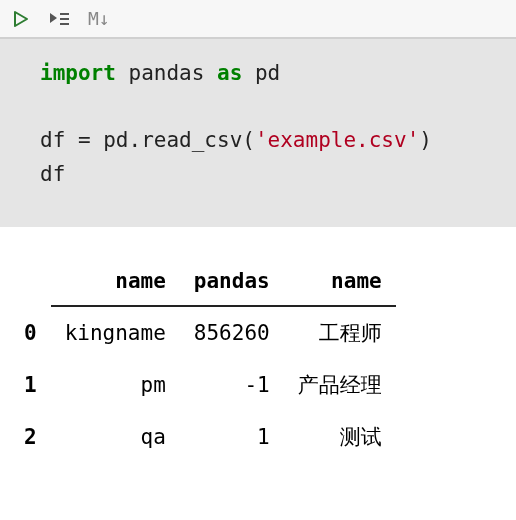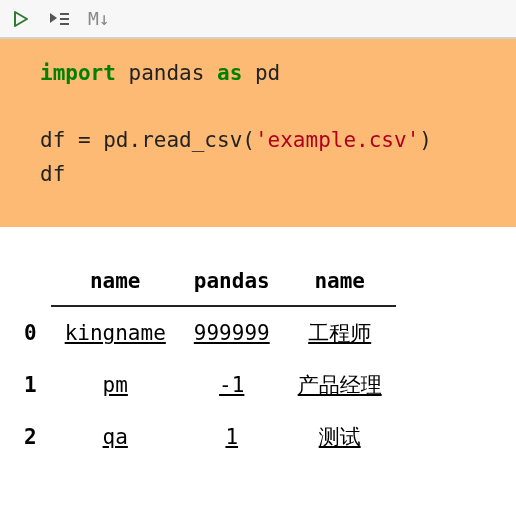--- a/index.html
+++ b/index.html
@@ -18,56 +18,55 @@
   }
   .toolbar .icon { display: inline-flex; align-items: center; justify-content: center; }
   .toolbar svg { display: block; }
   .md-label {
     color: #888;
     font-size: 18px;
     font-family: Menlo, Consolas, monospace;
     cursor: pointer;
   }
   .code-cell {
-    background: #fdba74;
+    background: #e5e5e5;
     padding: 18px 8px 36px 40px;
     font-family: Menlo, Consolas, "DejaVu Sans Mono", monospace;
     font-size: 21px;
     line-height: 1.6;
     white-space: pre;
     color: #222;
   }
   .code-cell .kw { color: #008000; font-weight: bold; }
   .code-cell .str { color: #b00020; }
   .output {
     padding: 30px 10px 20px 10px;
   }
   table.df {
     border-collapse: collapse;
     font-family: Menlo, Consolas, "DejaVu Sans Mono", monospace;
     font-size: 21px;
   }
   table.df th, table.df td {
-    text-align: center;
+    text-align: right;
     padding: 12px 14px;
   }
   table.df thead th {
     font-weight: bold;
     border-bottom: 2px solid #222;
   }
   table.df thead th:first-child {
     border-bottom: none;
   }
   table.df tbody th {
     font-weight: bold;
     border: none;
   }
   table.df tbody td {
     border: none;
-    text-decoration: underline;
   }
 </style>
 </head>
 <body>
 
 <div class="toolbar">
   <span class="icon">
     <svg width="18" height="18" viewBox="0 0 18 18">
       <polygon points="3,2 15,9 3,16" fill="none" stroke="#2e7d32" stroke-width="2" stroke-linejoin="round"></polygon>
     </svg>
@@ -95,21 +94,21 @@
         <th></th>
         <th>name</th>
         <th>pandas</th>
         <th>name</th>
       </tr>
     </thead>
     <tbody>
       <tr>
         <th>0</th>
         <td>kingname</td>
-        <td>999999</td>
+        <td>856260</td>
         <td>工程师</td>
       </tr>
       <tr>
         <th>1</th>
         <td>pm</td>
         <td>-1</td>
         <td>产品经理</td>
       </tr>
       <tr>
         <th>2</th>

